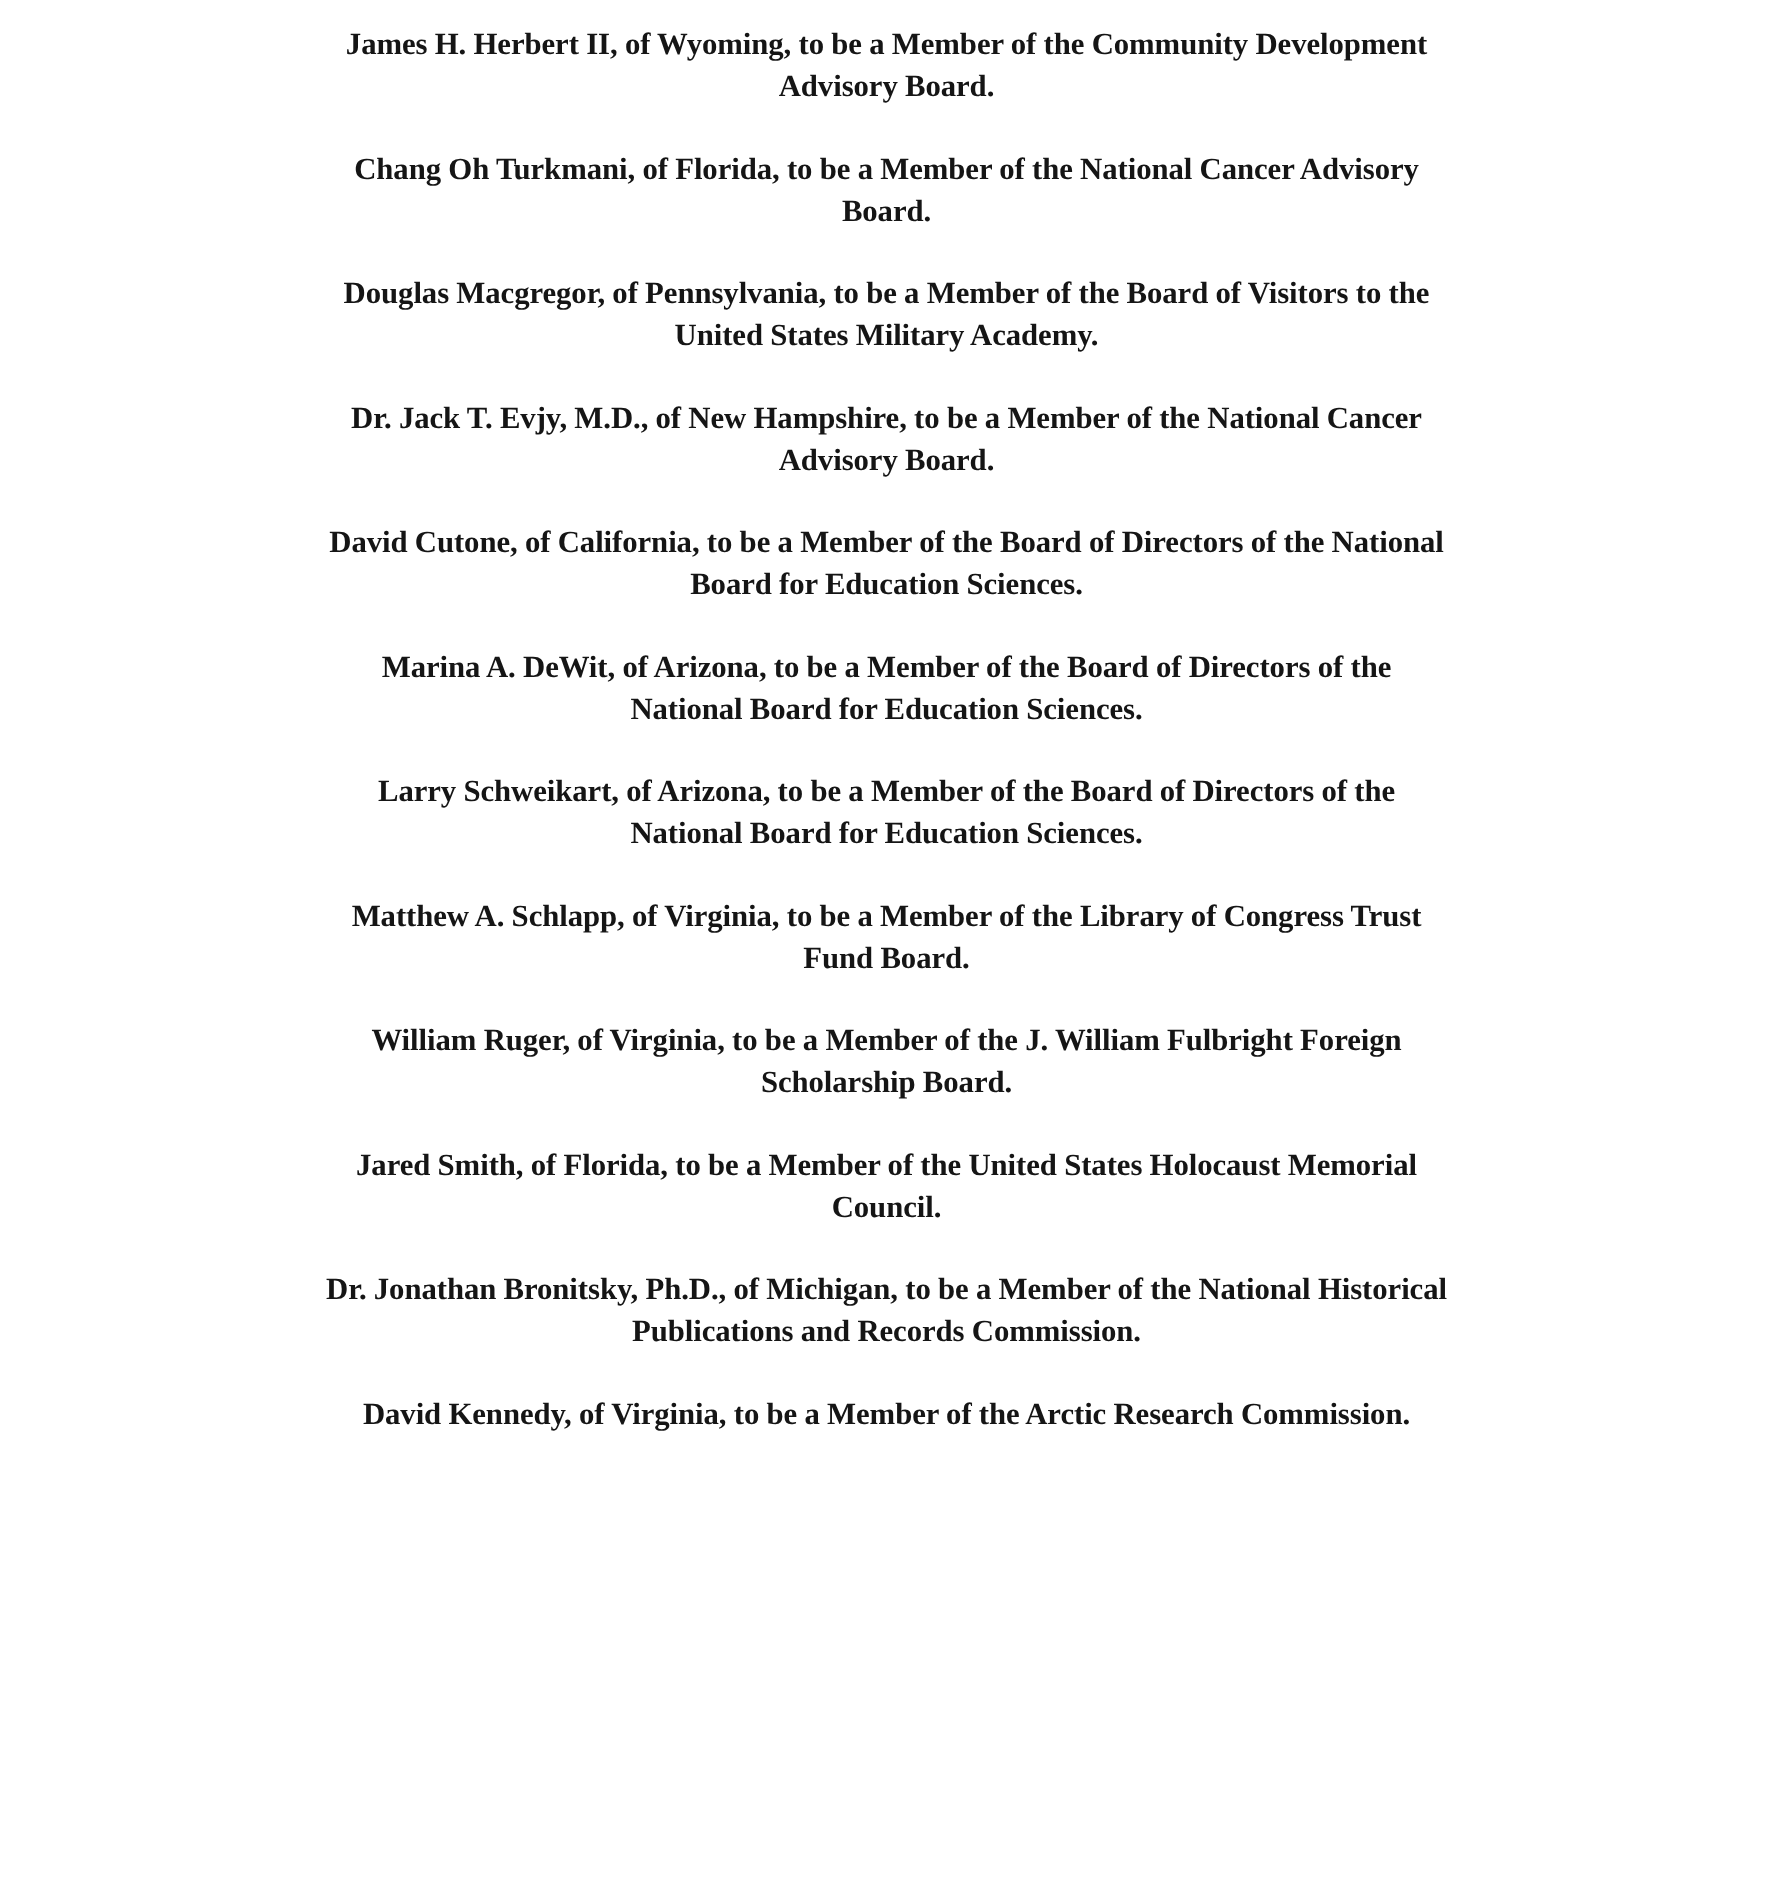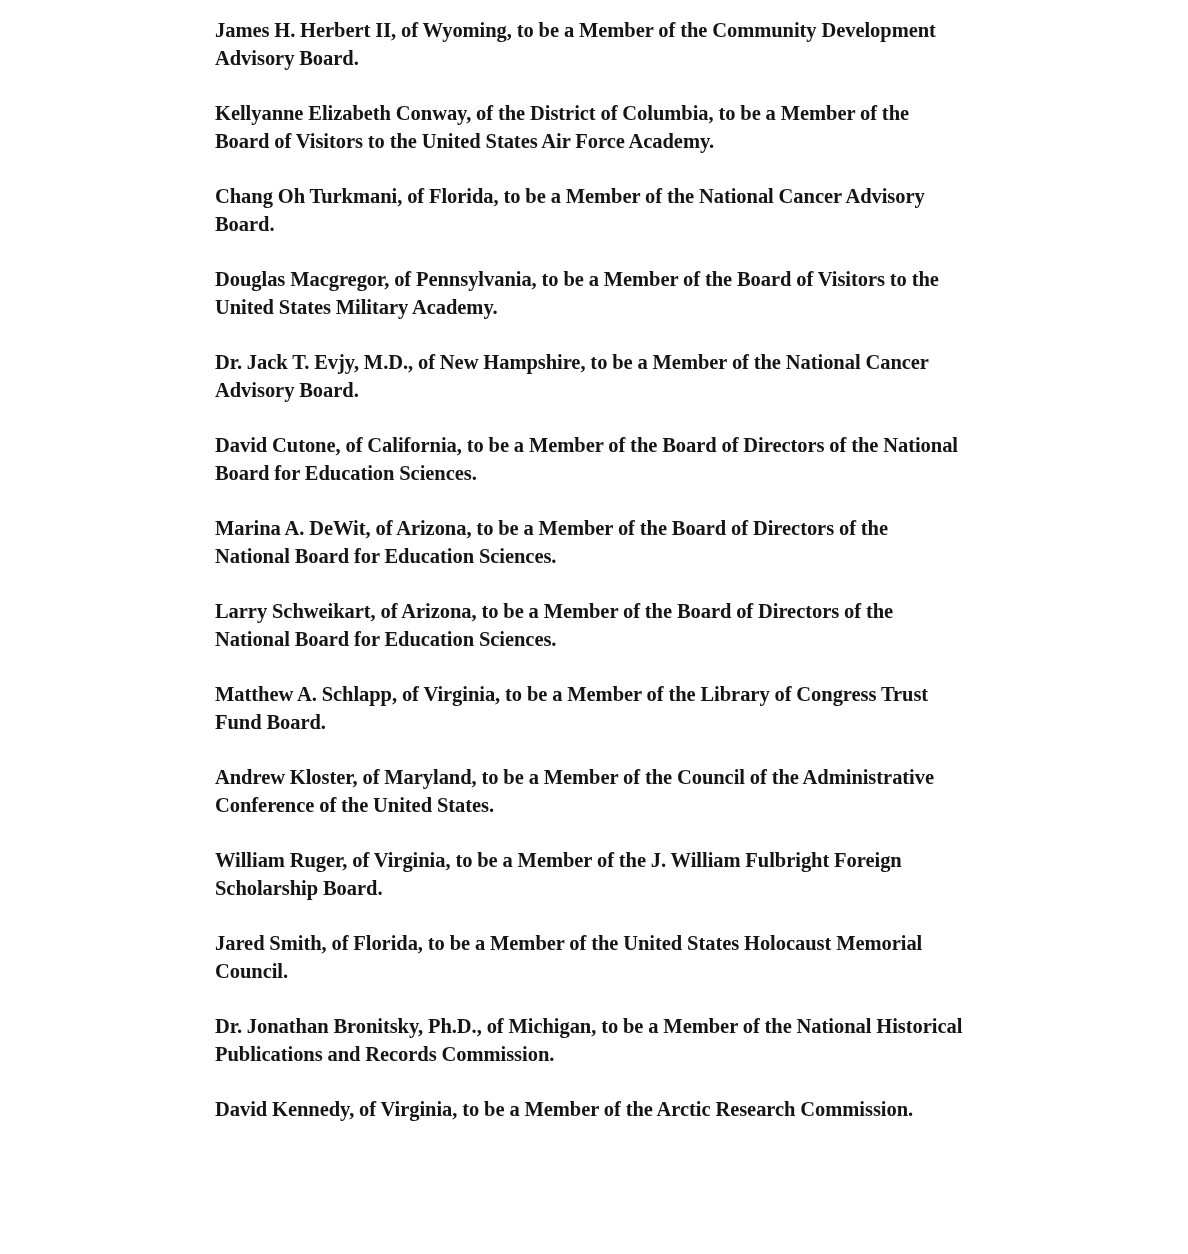--- a/index.html
+++ b/index.html
@@ -28,40 +28,38 @@
     width: 752px;
   }
   .nomination-paragraph {
     font-size: 20.5px;
     line-height: 28px;
     font-weight: 700;
     color: #151515;
     margin: 0 0 27px 0;
     letter-spacing: -0.05px;
     word-spacing: -0.2px;
-    text-align: left;
+    text-align: center;
     -webkit-font-smoothing: antialiased;
   }
   .nomination-paragraph:last-child {
     margin-bottom: 0;
   }
 </style>
 </head>
 <body>
 
 <div class="page">
   <div class="nominations-list">
     <p class="nomination-paragraph">James H. Herbert II, of Wyoming, to be a Member of the Community Development Advisory Board.</p>
-    <p class="nomination-paragraph">Kellyanne Elizabeth Conway, of the District of Columbia, to be a Member of the Board of Visitors to the United States Air Force Academy.</p>
     <p class="nomination-paragraph">Chang Oh Turkmani, of Florida, to be a Member of the National Cancer Advisory Board.</p>
     <p class="nomination-paragraph">Douglas Macgregor, of Pennsylvania, to be a Member of the Board of Visitors to the United States Military Academy.</p>
     <p class="nomination-paragraph">Dr. Jack T. Evjy, M.D., of New Hampshire, to be a Member of the National Cancer Advisory Board.</p>
     <p class="nomination-paragraph">David Cutone, of California, to be a Member of the Board of Directors of the National Board for Education Sciences.</p>
     <p class="nomination-paragraph">Marina A. DeWit, of Arizona, to be a Member of the Board of Directors of the National Board for Education Sciences.</p>
     <p class="nomination-paragraph">Larry Schweikart, of Arizona, to be a Member of the Board of Directors of the National Board for Education Sciences.</p>
     <p class="nomination-paragraph">Matthew A. Schlapp, of Virginia, to be a Member of the Library of Congress Trust Fund Board.</p>
-    <p class="nomination-paragraph">Andrew Kloster, of Maryland, to be a Member of the Council of the Administrative Conference of the United States.</p>
     <p class="nomination-paragraph">William Ruger, of Virginia, to be a Member of the J. William Fulbright Foreign Scholarship Board.</p>
     <p class="nomination-paragraph">Jared Smith, of Florida, to be a Member of the United States Holocaust Memorial Council.</p>
     <p class="nomination-paragraph">Dr. Jonathan Bronitsky, Ph.D., of Michigan, to be a Member of the National Historical Publications and Records Commission.</p>
     <p class="nomination-paragraph">David Kennedy, of Virginia, to be a Member of the Arctic Research Commission.</p>
   </div>
 </div>
 
 </body></html>

